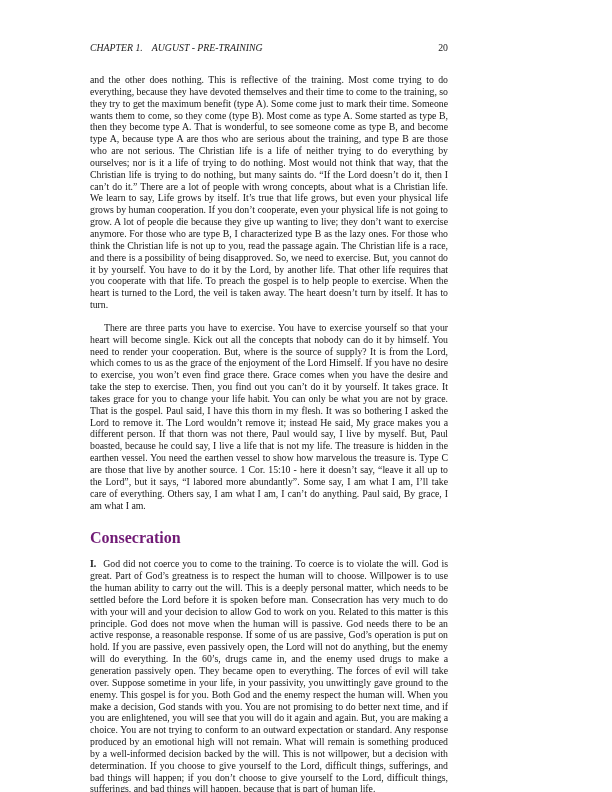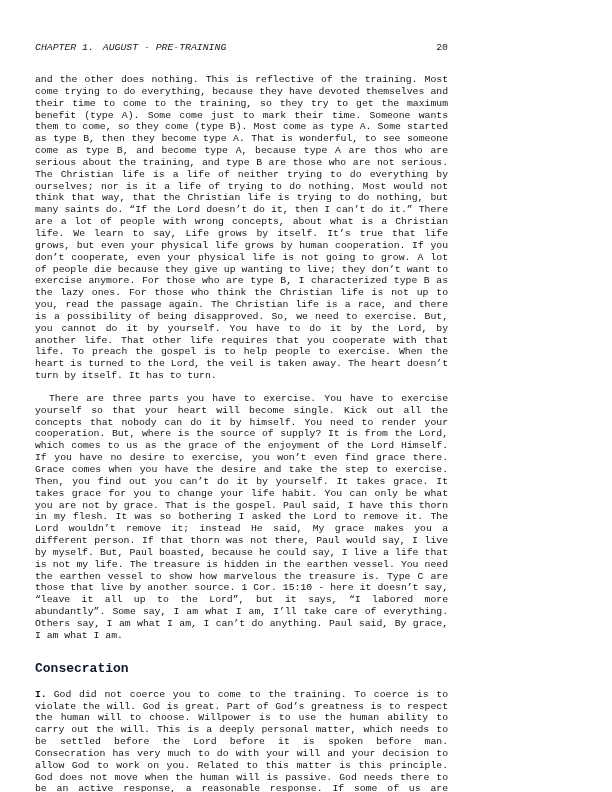--- a/index.html
+++ b/index.html
@@ -6,23 +6,23 @@
     margin: 0;
     padding: 0;
     background: #ffffff;
   }
   .sheet {
     position: relative;
     width: 511px;
     height: 792px;
     background: #ffffff;
     box-sizing: border-box;
-    padding: 42px 63px 0 35px;
+    padding: 42px 63px 0 90px;
     color: #111111;
-    font-family: Liberation Mono, monospace;
+    font-family: Liberation Serif, serif;
     overflow: hidden;
   }
   .running-header {
     display: flex;
     justify-content: space-between;
     align-items: baseline;
     font-size: 9.8px;
     line-height: 12px;
     font-style: italic;
     color: #1a1a1a;
@@ -45,24 +45,24 @@
     color: #141414;
   }
   .para.indent {
     text-indent: 14px;
   }
   .para + .para {
     margin-top: 11px;
   }
   .section-heading {
     margin: 17px 0 10px 0;
-    font-size: 13px;
+    font-size: 16px;
     font-weight: bold;
     line-height: 20px;
-    color: #0f172a;
+    color: #701a75;
   }
   .roman-marker {
     font-weight: bold;
     margin-right: 7px;
   }
 </style>
 </head>
 <body>
 
 <div class="sheet">

